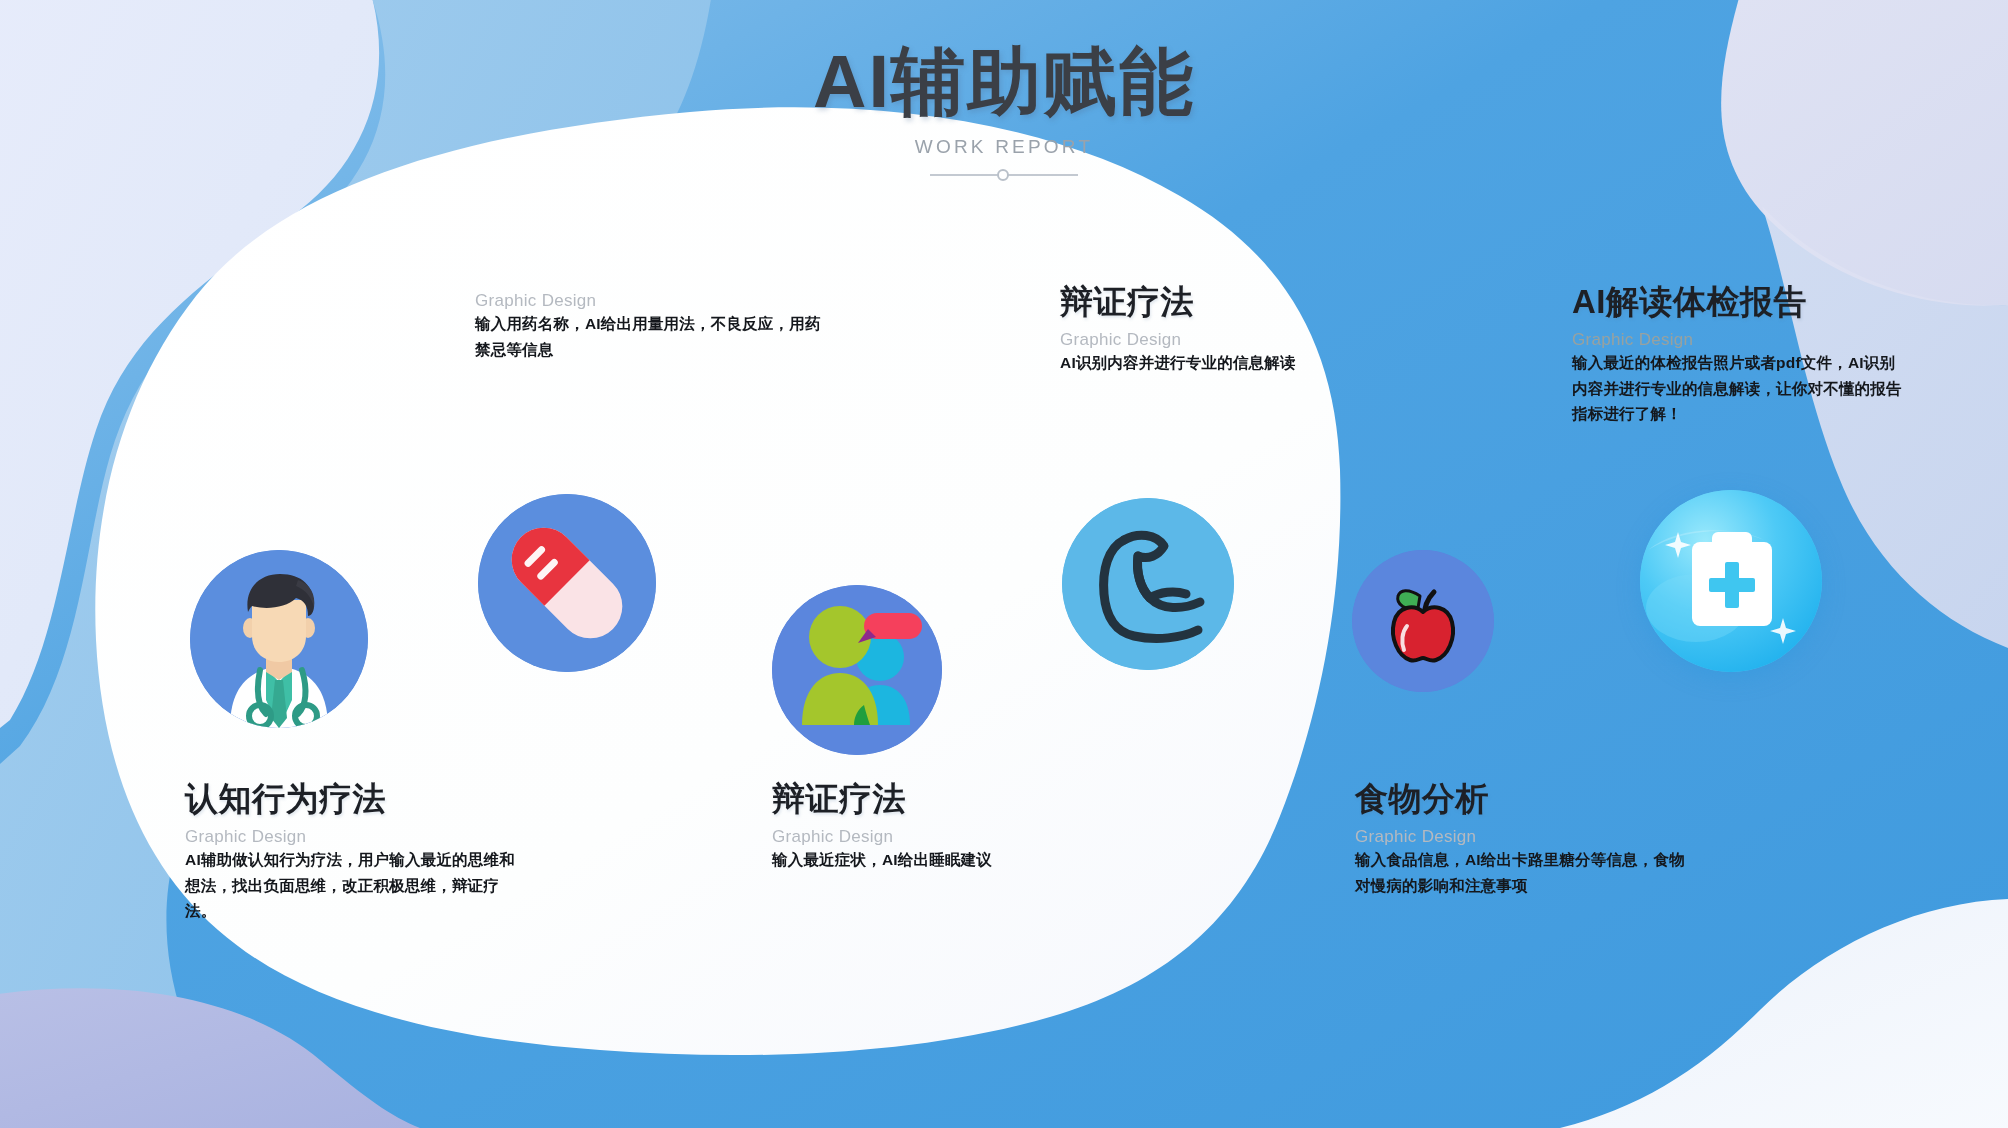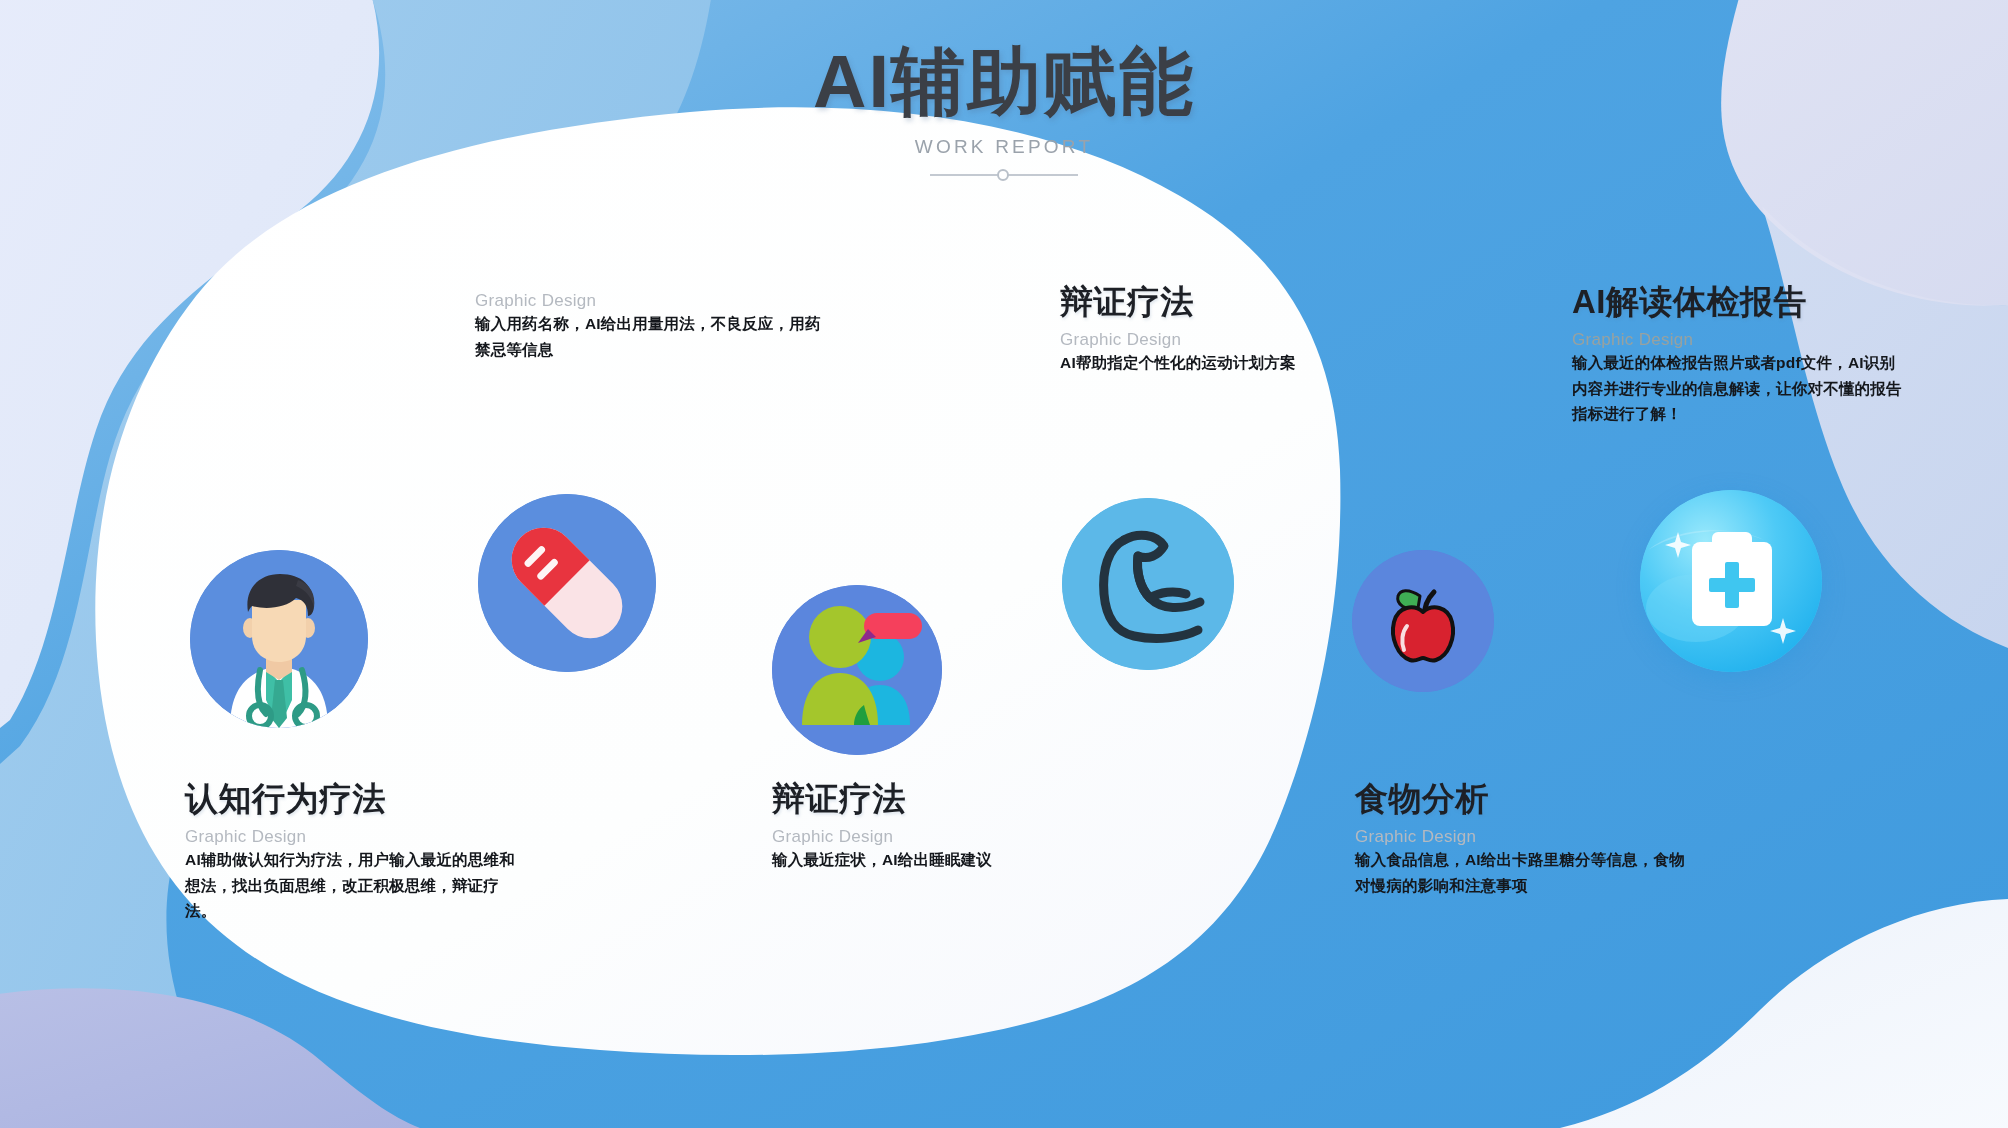--- a/index.html
+++ b/index.html
@@ -277,21 +277,21 @@
   </div>
 
   <div class="feature" style="left:475px; top:283px; width:350px;">
     <div class="f-sub">Graphic Design</div>
     <div class="f-body">输入用药名称，AI给出用量用法，不良反应，用药禁忌等信息</div>
   </div>
 
   <div class="feature" style="left:1060px; top:283px; width:300px;">
     <div class="f-title">辩证疗法</div>
     <div class="f-sub">Graphic Design</div>
-    <div class="f-body">AI帮助指定个性化的运动计划方案</div>
+    <div class="f-body">AI识别内容并进行专业的信息解读</div>
   </div>
 
   <div class="feature" style="left:1572px; top:283px; width:330px;">
     <div class="f-title">AI解读体检报告</div>
     <div class="f-sub warm">Graphic Design</div>
     <div class="f-body">输入最近的体检报告照片或者pdf文件，AI识别内容并进行专业的信息解读，让你对不懂的报告指标进行了解！</div>
   </div>
 
   <div class="feature" style="left:185px; top:780px; width:330px;">
     <div class="f-title">认知行为疗法</div>

